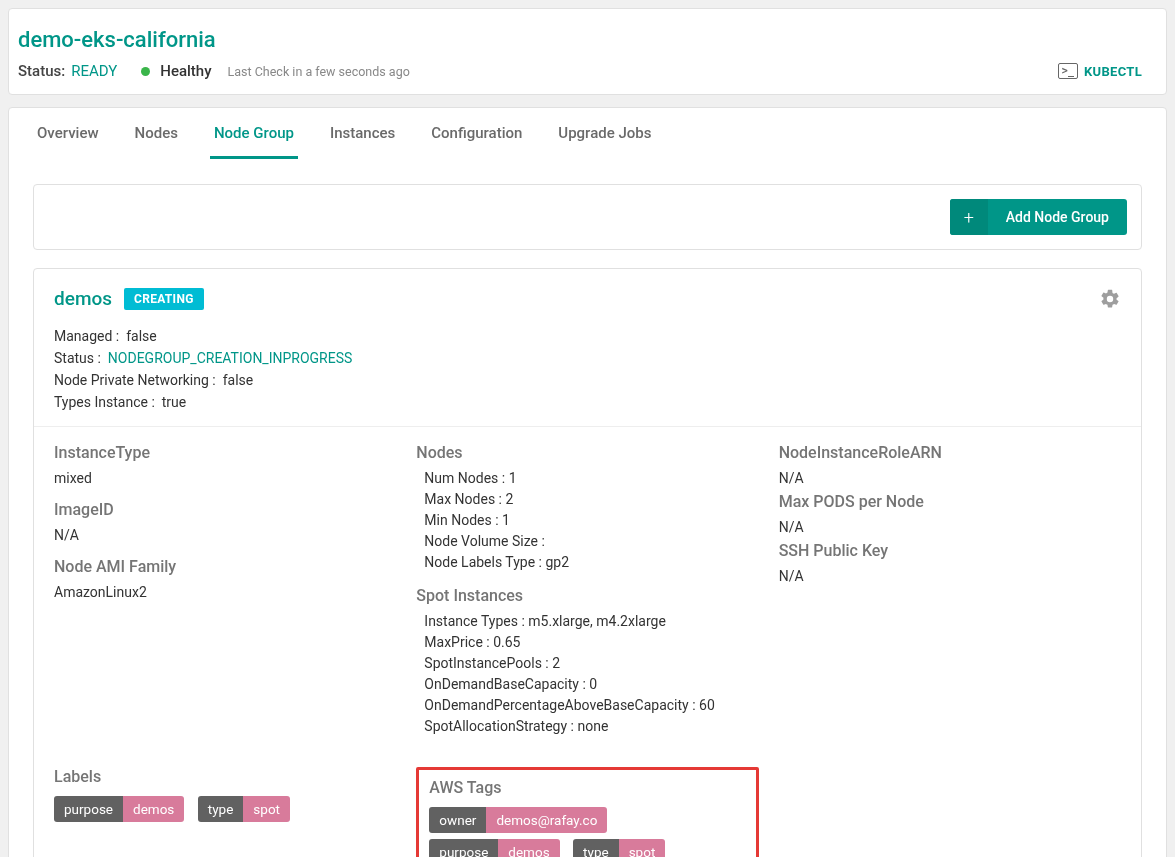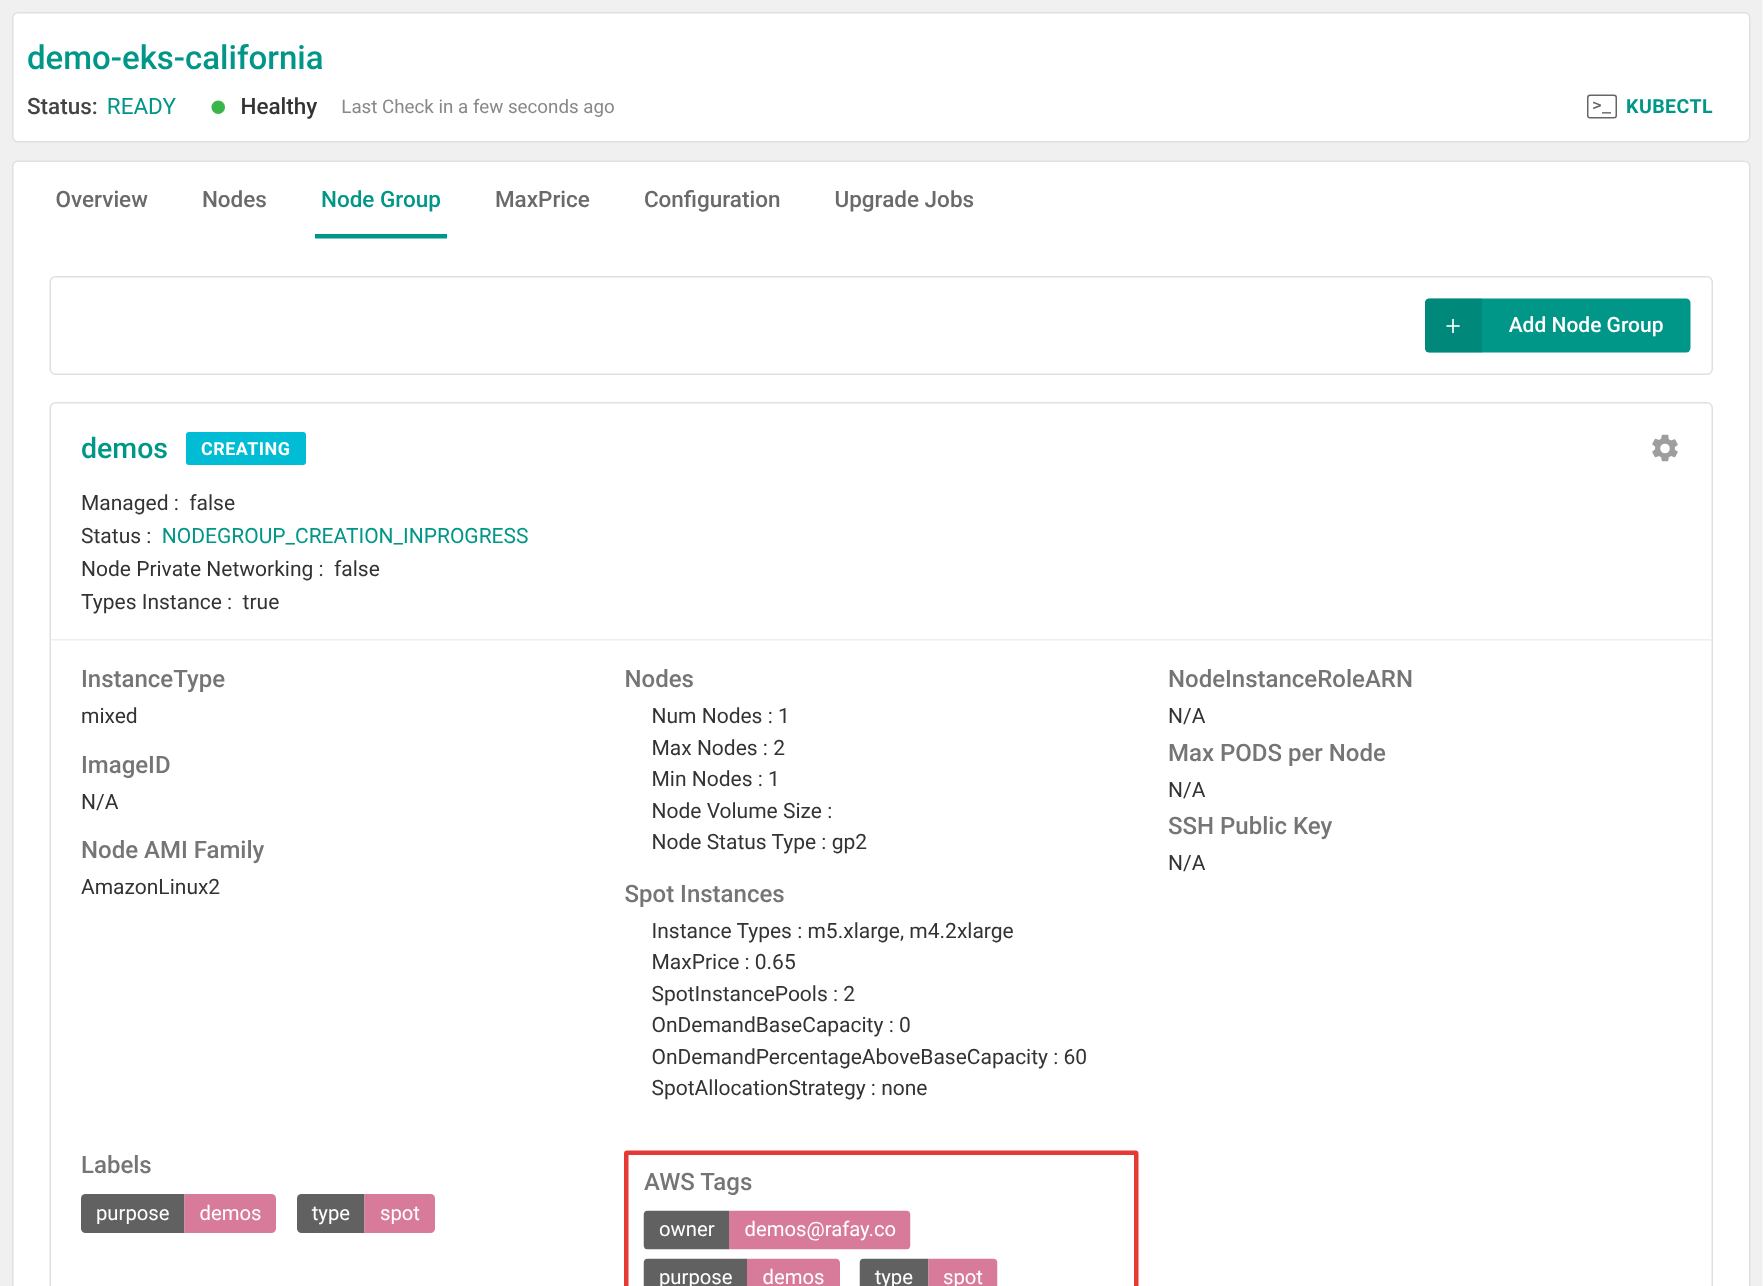--- a/index.html
+++ b/index.html
@@ -86,21 +86,21 @@
   .meta-line .val { color:#009688; }
   .section-divider { border-top:1px solid #eee; margin-top:16px; padding-top:16px;}
   .spec-grid {
     display:grid; grid-template-columns: 1fr 1fr 1fr; gap: 10px 20px;
     padding: 0 20px;
   }
   .spec-block h4 {
     font-size:16px; color:#757575; font-weight:500; margin-bottom:8px;
   }
   .spec-block .v { font-size:14px; color:#333; margin-bottom:14px; }
-  .spec-block .line { font-size:14px; color:#333; margin:5px 18px;}
+  .spec-block .line { font-size:14px; color:#333; margin:5px 8px;}
   
   .tags-grid {
     display:grid; grid-template-columns: 1fr 1fr 1fr; gap: 10px 20px;
     padding: 18px 20px 0 20px; margin-top:10px;
     align-items:start;
   }
   .tags-block h4 { font-size:16px; color:#757575; font-weight:500; margin-bottom:10px;}
   .tag-pair {
     display:inline-flex; border-radius:3px; overflow:hidden; margin-right:10px;
     margin-bottom:6px; font-size:13.5px;
@@ -127,21 +127,21 @@
       <span>KUBECTL</span>
     </div>
   </div>
 </div>
 
 <div class="card tabs-card">
   <div class="tabs-row">
     <div class="tab">Overview</div>
     <div class="tab">Nodes</div>
     <div class="tab active">Node Group</div>
-    <div class="tab">MaxPrice</div>
+    <div class="tab">Instances</div>
     <div class="tab">Configuration</div>
     <div class="tab">Upgrade Jobs</div>
   </div>
 
   <div class="action-panel">
     <div class="add-btn">
       <div class="plus">+</div>
       <div class="label">Add Node Group</div>
     </div>
   </div>
@@ -187,21 +187,21 @@
         <h4>Node AMI Family</h4>
         <div class="v">AmazonLinux2</div>
       </div>
 
       <div class="spec-block">
         <h4>Nodes</h4>
         <div class="line">Num Nodes :  1</div>
         <div class="line">Max Nodes :  2</div>
         <div class="line">Min Nodes :  1</div>
         <div class="line">Node Volume Size :</div>
-        <div class="line">Node Status Type :   gp2</div>
+        <div class="line">Node Labels Type :   gp2</div>
         <h4 style="margin-top:16px">Spot Instances</h4>
         <div class="line">Instance Types :   m5.xlarge, m4.2xlarge</div>
         <div class="line">MaxPrice :   0.65</div>
         <div class="line">SpotInstancePools :   2</div>
         <div class="line">OnDemandBaseCapacity :   0</div>
         <div class="line">OnDemandPercentageAboveBaseCapacity :   60</div>
         <div class="line">SpotAllocationStrategy :   none</div>
       </div>
 
       <div class="spec-block">

